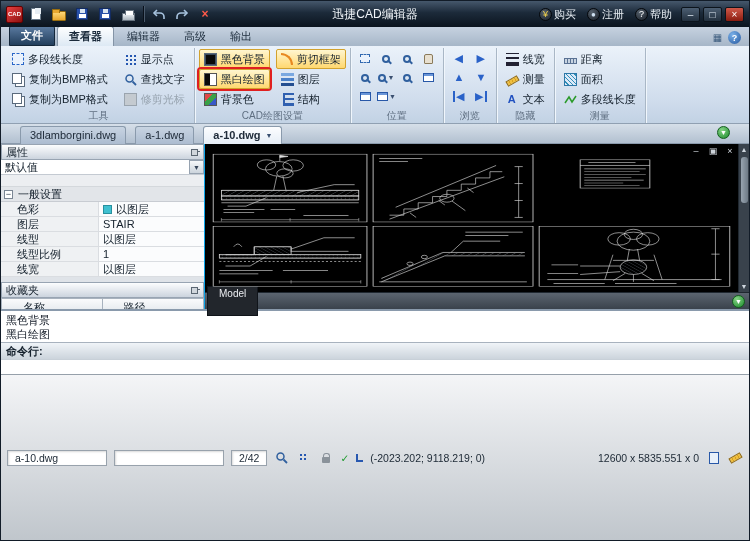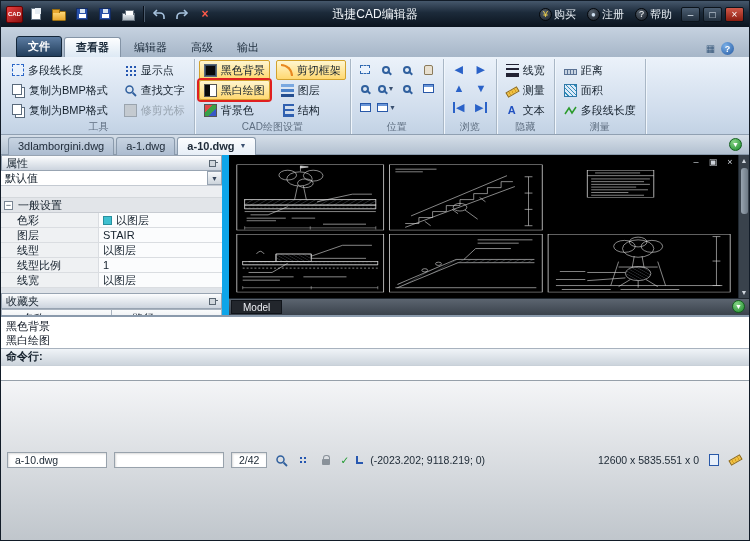--- a/index.html
+++ b/index.html
@@ -23,21 +23,21 @@
 .i-print::before{content:"";position:absolute;top:-4px;left:2px;width:7px;height:4px;background:#fff;border:1px solid #66727e;border-bottom:none}
 .redx{color:#ff5a4a;font-weight:bold;font-size:12px}
 .circ{width:13px;height:13px;border-radius:50%;background:radial-gradient(circle at 35% 30%,#55606c,#171d26);border:1px solid #05080c;color:#f4d24a;font-size:9px;display:flex;align-items:center;justify-content:center;flex:0 0 auto}
 .tb-text{font-size:11px;color:#e6ecf2;margin:0 4px 0 2px}
 .winbtn{width:19px;height:15px;display:flex;align-items:center;justify-content:center;font-size:10px;color:#dbe4ee;background:linear-gradient(#4c5e72,#22303e);border:1px solid #0c141c;border-radius:2px}
 .winbtn.close{background:linear-gradient(#d05848,#8a1c10);color:#fff}
 .tb-right{margin-left:auto;display:flex;align-items:center;gap:3px}
 .sep-v{width:1px;height:16px;background:#09101a;box-shadow:1px 0 0 #4a5a6c;margin:0 2px}
 
 
-.tabrow{height:30px;background:linear-gradient(#c6d2e0,#a6b6c8);display:flex;align-items:flex-end;padding:0 15px;gap:2px;flex:0 0 auto}
+.tabrow{height:19px;background:linear-gradient(#c6d2e0,#a6b6c8);display:flex;align-items:flex-end;padding:0 8px;gap:2px;flex:0 0 auto}
 .mtab{padding:2px 11px 2px;border-radius:3px 3px 0 0;color:#1c2c3c;font-size:11px}
 .mtab.file{background:linear-gradient(#5c7ca2,#223e5c);color:#fff;border:1px solid #14273a;font-weight:bold}
 .mtab.active{background:linear-gradient(#fdfeff,#dde9f4);border:1px solid #8494a6;border-bottom:none;font-weight:bold}
 .tabrow-right{margin-left:auto;display:flex;gap:4px;align-items:center;padding-bottom:2px}
 .sq-icon{width:13px;height:13px;display:flex;align-items:center;justify-content:center;font-size:10px;color:#3a5a7c}
 .qcirc{width:13px;height:13px;border-radius:50%;background:radial-gradient(circle at 35% 30%,#7ab0e8,#2458a0);color:#fff;font-size:9px;font-weight:bold;display:flex;align-items:center;justify-content:center}
 
 
 .ribbon{height:78px;background:linear-gradient(#ebf2fa,#cfdcec 72%,#c2d2e4);border-bottom:1px solid #90a0b2;display:flex;padding:2px 0 0 2px;flex:0 0 auto}
 .rgroup{display:flex;flex-direction:column;padding:1px 4px 0;border-right:1px solid #a9b7c6;box-shadow:1px 0 0 #f0f6fc}
@@ -70,29 +70,29 @@
 .pcell{display:flex;align-items:center;justify-content:center;gap:1px;border:1px solid transparent;border-radius:2px}
 .minifr{width:10px;height:9px;border:1px dashed #3068b0;background:#eaf2fc}
 .hand{width:9px;height:10px;background:#e8e0d0;border:1px solid #8a7a5a;border-radius:2px 2px 1px 1px}
 .winic{width:11px;height:9px;background:#fff;border:1px solid #2858a8;box-shadow:inset 0 2px 0 #6a96d8}
 .dd{font-size:7px;color:#3a5070}
 .arr{color:#2a62c8;font-size:11px;line-height:11px}
 .bgrid{display:grid;grid-template-columns:22px 22px;grid-auto-rows:19px}
 .bcell{display:flex;align-items:center;justify-content:center;border:1px solid transparent;border-radius:2px}
 
 
-.doctabs{height:20px;background:linear-gradient(#d6dfe9,#b2c0d0);display:flex;align-items:center;padding:2px 7px 0;gap:2px;border-bottom:1px solid #8a9aac;flex:0 0 auto}
+.doctabs{height:20px;background:linear-gradient(#d6dfe9,#b2c0d0);display:flex;align-items:flex-start;padding:2px 19px 0;gap:9px;border-bottom:1px solid #8a9aac;flex:0 0 auto}
 .dtab{padding:2px 9px 3px;background:linear-gradient(#c8d4e2,#acbcd0);border:1px solid #8a9aac;border-bottom:none;border-radius:3px 3px 0 0;color:#202c3a;display:flex;align-items:center;gap:5px}
 .dtab.active{background:linear-gradient(#fcfdff,#e6eef6);font-weight:bold}
 .doctabs-right{margin-left:auto;padding-bottom:3px}
 .grnbtn{width:13px;height:13px;border-radius:50%;background:radial-gradient(circle at 35% 28%,#86d486,#1c8a2c);color:#fff;font-size:7px;display:flex;align-items:center;justify-content:center;border:1px solid #135e1d}
 
 
 .main{flex:1;display:flex;min-height:0}
-.sidebar{width:228px;flex:0 0 auto;background:#e2e6ea;border-right:7px solid #0ea5e9;display:flex;flex-direction:column}
+.sidebar{width:204px;flex:0 0 auto;background:#e2e6ea;border-right:1px solid #0ea5e9;display:flex;flex-direction:column}
 .phead{height:16px;background:linear-gradient(#fcfdfe,#ccd4de);border:1px solid #98a4b2;display:flex;align-items:center;padding:0 4px;font-size:11px;flex:0 0 auto}
 .pin{margin-left:auto;width:8px;height:8px;position:relative}
 .pin::before{content:"";position:absolute;left:0;top:1px;width:5px;height:5px;background:#d0d6dc;border:1px solid #5a6672}
 .pin::after{content:"";position:absolute;left:6px;top:3px;width:3px;height:1px;background:#5a6672}
 .combo{height:15px;background:#fff;border-bottom:1px solid #c4cad2;display:flex;align-items:center;padding-left:4px;flex:0 0 auto}
 .arrowbtn{margin-left:auto;width:15px;height:14px;background:linear-gradient(#f6f8fa,#ccd4dc);border:1px solid #96a2b0;font-size:7px;color:#36455a;display:flex;align-items:center;justify-content:center}
 .blankrow{height:12px;background:#eceef1;border-bottom:1px solid #d4d8dc;flex:0 0 auto}
 .pgroup{height:15px;background:#e2e5e9;border-bottom:1px solid #c8ccd2;display:flex;align-items:center;gap:5px;padding-left:3px;flex:0 0 auto}
 .minusbox{width:9px;height:9px;border:1px solid #7a8694;background:#fff;font-size:9px;line-height:7px;text-align:center;color:#30404e}
 .prow{display:grid;grid-template-columns:98px 1fr;height:15px;line-height:14px;border-bottom:1px solid #dadde1;background:#fbfcfd;flex:0 0 auto}
@@ -111,21 +111,21 @@
 
 .canvas{flex:1;min-width:0;background:#000;display:flex;flex-direction:column;position:relative}
 .cvwrap{flex:1;position:relative;overflow:hidden}
 .cv-controls{position:absolute;top:2px;right:13px;display:flex;gap:5px;color:#cdd3da;font-size:9px;z-index:3}
 .cv-controls span{width:12px;text-align:center}
 .vscroll{position:absolute;top:0;right:0;bottom:0;width:11px;background:#39424c;border-left:1px solid #202830;display:flex;flex-direction:column;align-items:center;z-index:2}
 .vscroll .va{color:#cfd6de;font-size:7px;height:11px;line-height:11px}
 .vscroll .vthumb{width:7px;height:46px;background:linear-gradient(90deg,#98a4b0,#6e7a86);border-radius:3px;margin-top:2px}
 .drawing{position:absolute;left:0;top:0;width:calc(100% - 11px);height:100%}
 .modelbar{height:17px;background:linear-gradient(#5c6570,#3a424c);display:flex;align-items:center;padding:0 2px;flex:0 0 auto;border-top:1px solid #202830}
-.modeltab{background:#22262c;color:#eceef2;padding:0 11px;font-size:10px;border:1px solid #10141a;height:14px;line-height:13px}
+.modeltab{background:#22262c;color:#eceef2;padding:0 11px;font-size:10px;border:1px solid #10141a;height:30px;line-height:13px}
 .modelbar .grnbtn{margin-left:auto;margin-right:2px}
 
 
 .cmdhist{height:33px;background:#fff;border-top:2px solid #8a9aac;padding:2px 5px;line-height:14px;color:#101824;flex:0 0 auto}
 .cmdprompt{height:17px;background:linear-gradient(#f0f4f8,#ccd4dc);border-top:1px solid #a8b2be;display:flex;align-items:center;padding:0 5px;font-weight:bold;flex:0 0 auto}
 .cmdinput{height:15px;background:#fff;border-top:1px solid #c8d0d8;flex:0 0 auto}
 .cmdinput input{width:100%;height:100%;border:none;outline:none;font:inherit;padding:0 4px;background:transparent}
 
 
 .statusbar{flex:1;background:linear-gradient(#f4f5f7,#c0c6cc);border-top:1px solid #96a0aa;display:flex;align-items:center;gap:7px;padding:0 6px;font-size:10.5px;color:#1c2834}

